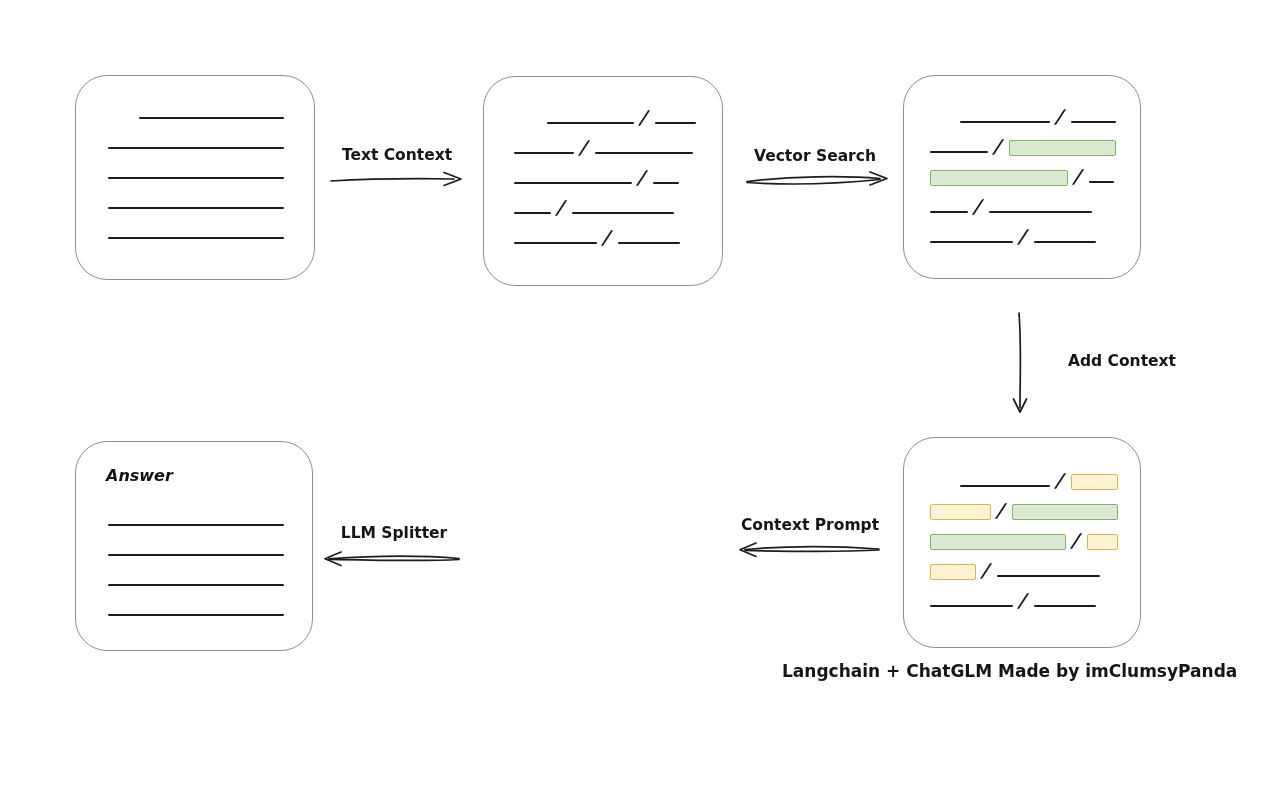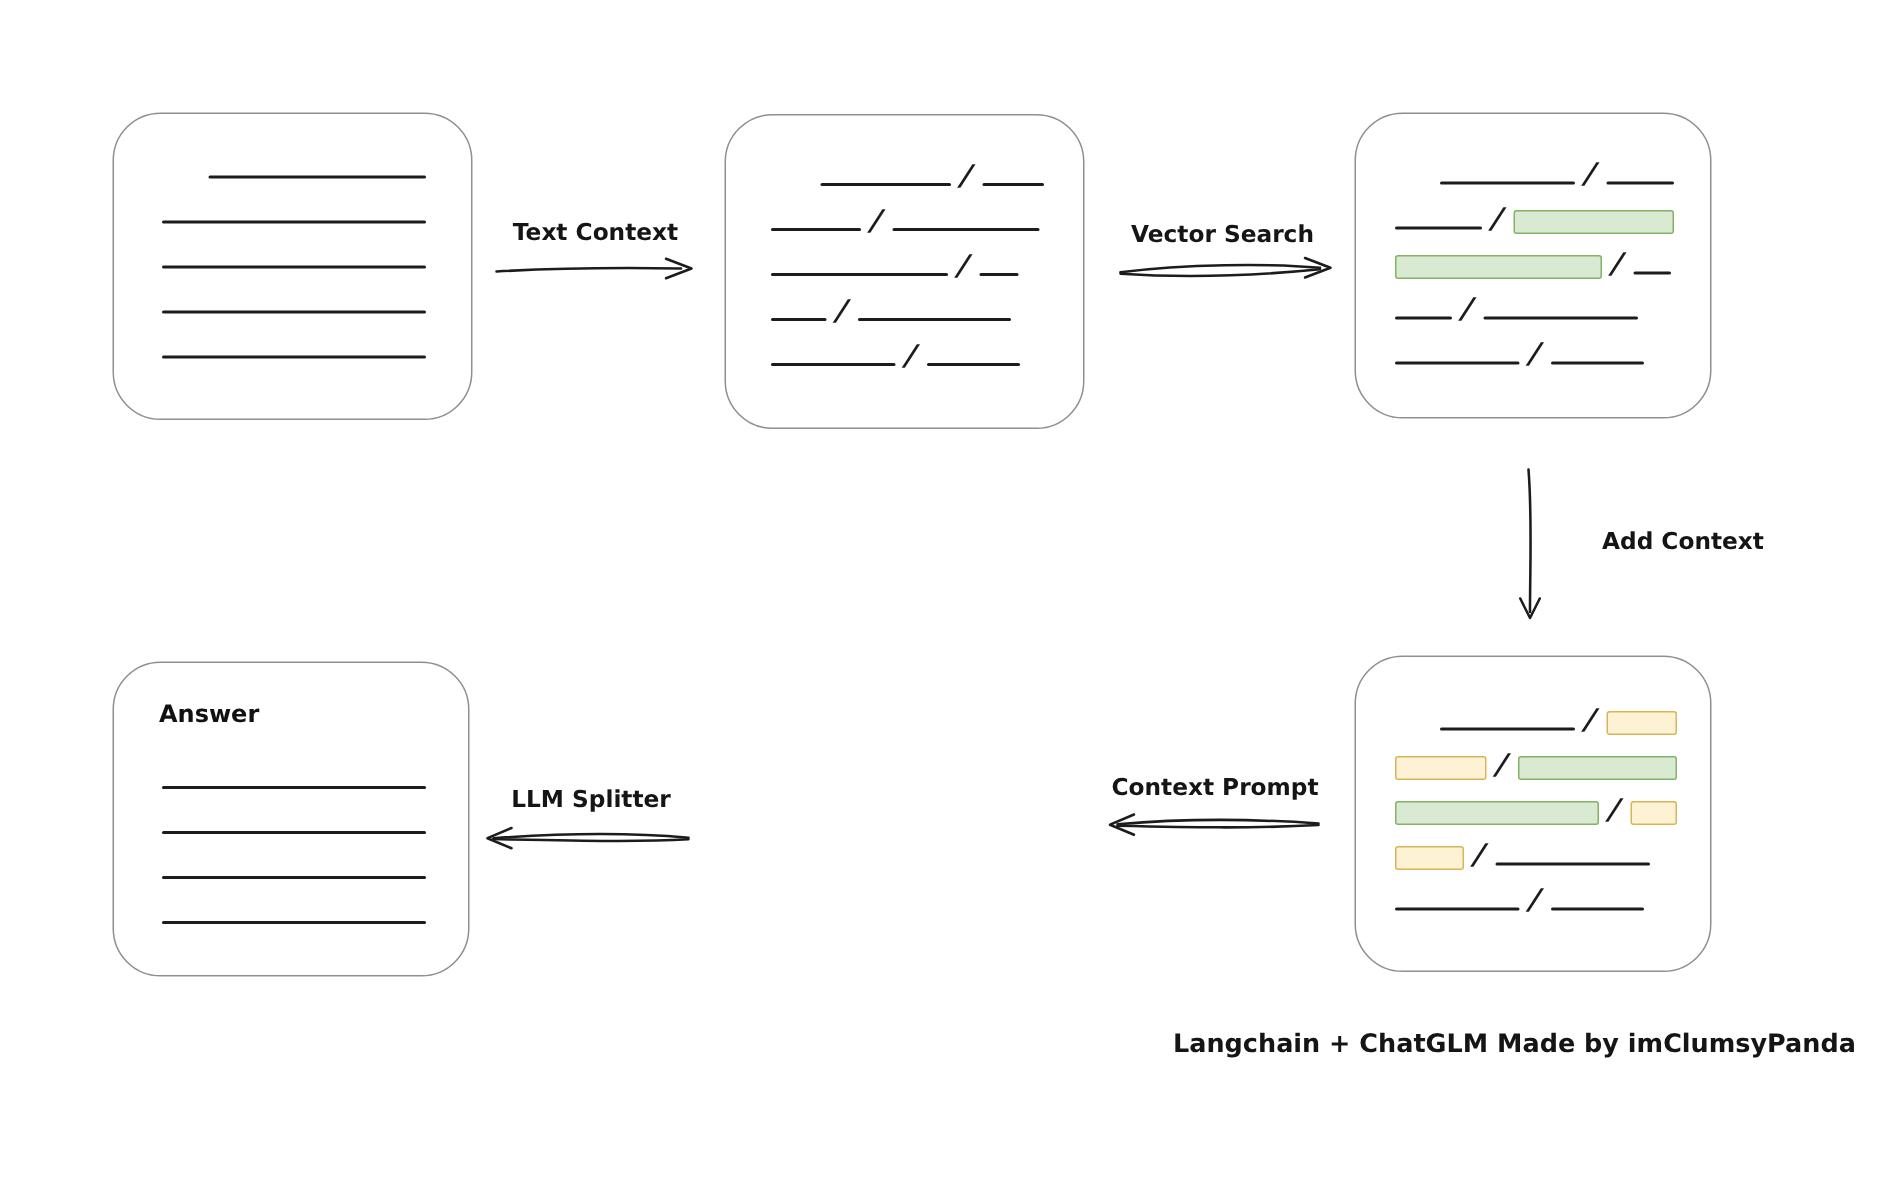--- a/index.html
+++ b/index.html
@@ -9,21 +9,21 @@
   .node{position:absolute;background:#ffffff;border:1.6px solid var(--box-border);border-radius:32px;box-sizing:border-box;}
   .rows{box-sizing:border-box;}
   .drow{display:flex;align-items:flex-end;height:30px;}
   .seg-gap{display:inline-block;height:1px;}
   .seg-line{display:inline-block;height:2px;background:var(--line);margin:0 2px 3px 2px;border-radius:1px;}
   .seg-slash{display:inline-block;font-size:19px;line-height:20px;margin:0 5px 0 5px;font-style:italic;font-weight:bold;color:var(--line);transform:skewX(-8deg);}
   .seg-chip{display:inline-block;height:16px;border-radius:2px;margin:0 2px 0 2px;box-sizing:border-box;}
   .chip-green{background:var(--green-fill);border:1.6px solid var(--green-border);}
   .chip-yellow{background:var(--yellow-fill);border:1.6px solid var(--yellow-border);}
   .chip-red{background:var(--red-fill);border:1.6px solid var(--red-border);}
-  .node-label{font-size:16px;font-weight:600;color:#111;}
+  .node-label{font-size:16px;font-weight:600;color:#111;font-style:italic;}
   .bar{height:17px;border-radius:2px;box-sizing:border-box;}
   .arrow-label{position:absolute;font-size:15.5px;font-weight:600;color:#151515;white-space:nowrap;}
   .caption{position:absolute;font-size:17px;font-weight:600;color:#151515;white-space:nowrap;}
   
   #box-document .rows{padding:16px 28px 0 30px;}
   #box-chunks .rows{padding:20px 24px 0 28px;}
   #box-matched .rows{padding:20px 20px 0 24px;}
   #box-context .rows{padding:22px 20px 0 24px;}
   #box-answer .inner{padding:24px 26px 0 30px;}
   #box-answer .rows{padding-top:14px;}
@@ -202,15 +202,15 @@
         </div>
     </div>
   </div>
 
   <div class="arrow-label" style="left:331px;top:146px;width:132px;text-align:center;">Text Context</div>
   <div class="arrow-label" style="left:745px;top:147px;width:140px;text-align:center;">Vector Search</div>
   <div class="arrow-label" style="left:1036px;top:352px;margin-left:32px;">Add Context</div>
   <div class="arrow-label" style="left:736px;top:516px;width:148px;text-align:center;">Context Prompt</div>
   <div class="arrow-label" style="left:326px;top:524px;width:136px;text-align:center;">LLM Splitter</div>
 
-  <div class="caption" style="left:782px;top:686px;">Langchain + ChatGLM Made by imClumsyPanda</div>
+  <div class="caption" style="left:782px;top:661px;">Langchain + ChatGLM Made by imClumsyPanda</div>
 
 </div>
 
 </body></html>

